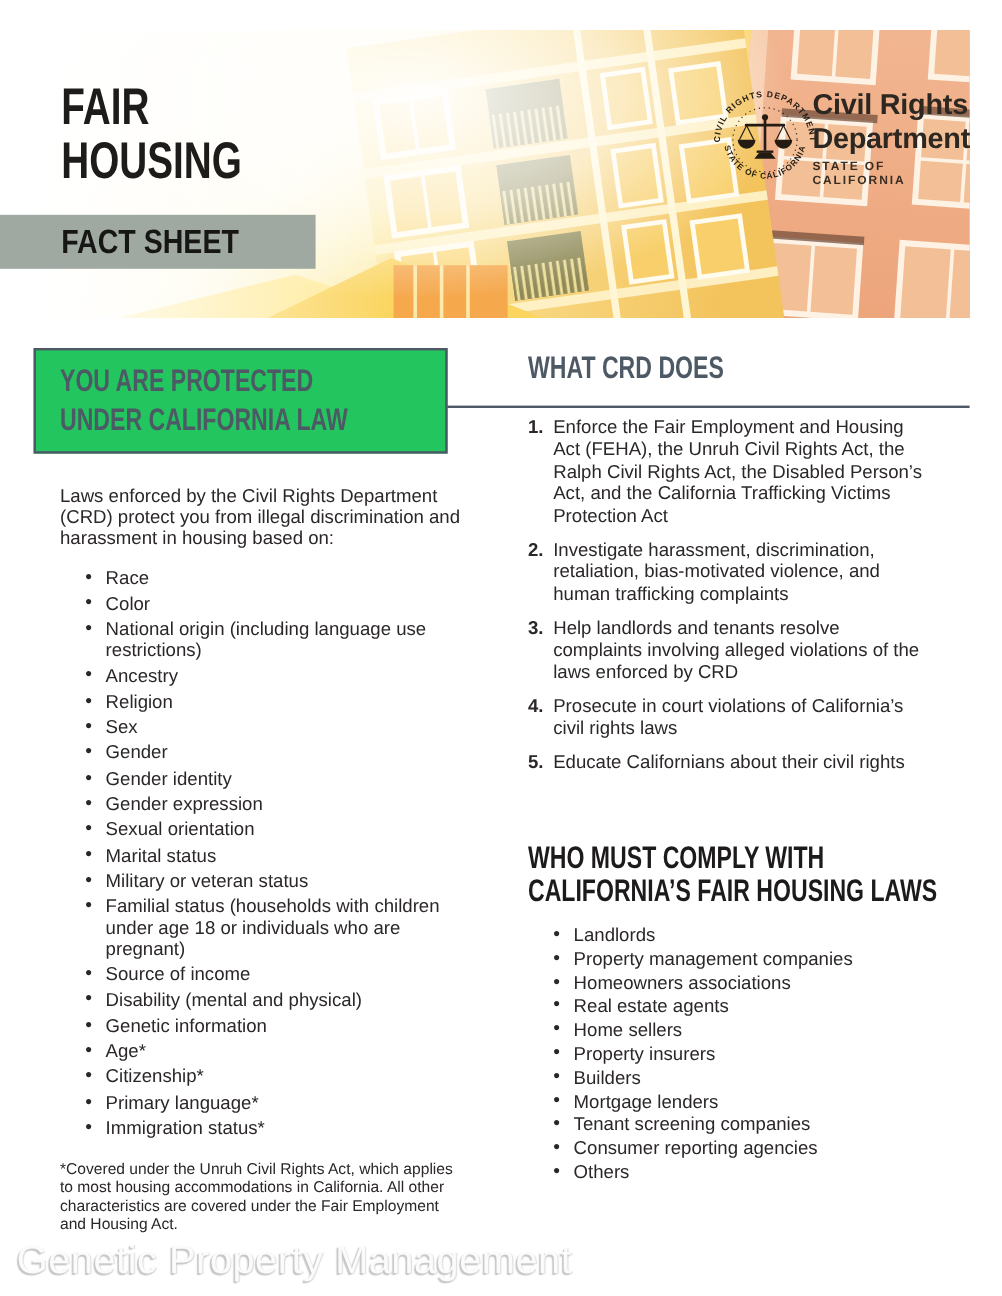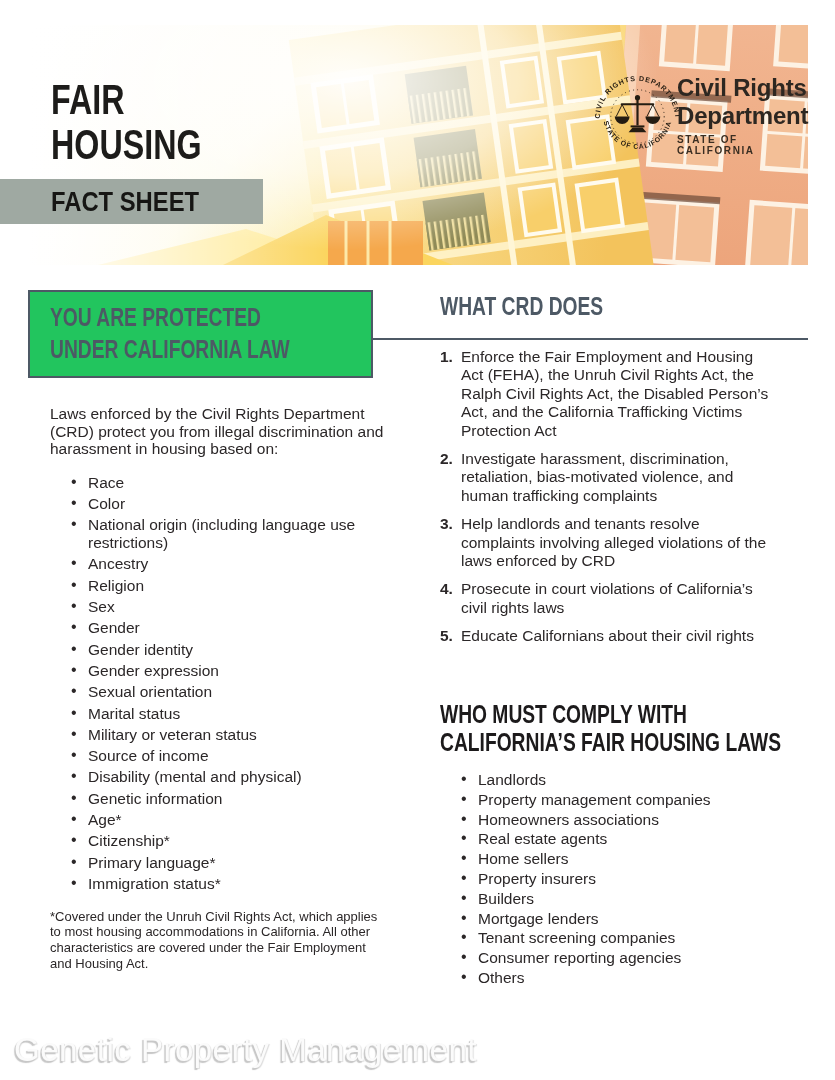--- a/index.html
+++ b/index.html
@@ -4,21 +4,21 @@
 <style>
   html,body{margin:0;padding:0;background:#ffffff;}
   .page{
     position:relative;width:835px;height:1080px;background:#ffffff;overflow:hidden;
     font-family:"Liberation Sans","DejaVu Sans",sans-serif;color:var(--body-text,#2b2728);
   }
   
   .hero{position:absolute;left:28px;top:25px;width:780px;height:240px;}
   .hero svg.photo{position:absolute;inset:0;width:100%;height:100%;display:block;}
   .title{
-    position:absolute;left:23px;top:52px;margin:0;z-index:3;
+    position:absolute;left:23px;top:42px;margin:0;z-index:3;
     font-size:43px;line-height:45px;font-weight:bold;color:#1d1c1a;letter-spacing:0;
   }
   .cond{display:inline-block;transform:scaleX(0.74);transform-origin:0 50%;white-space:nowrap;}
   .title .cond{transform:scaleX(0.75);}
   .band{
     position:absolute;left:0;top:179px;width:263px;height:45px;z-index:4;
     background:var(--band,#9fa9a2);display:flex;align-items:center;
   }
   .band .label{font-size:28px;font-weight:bold;color:#161614;padding-left:51px;}
   .band .label .cond{transform:scaleX(0.85);}
@@ -245,20 +245,21 @@
         <li>National origin (including language use restrictions)</li>
         <li>Ancestry</li>
         <li>Religion</li>
         <li>Sex</li>
         <li>Gender</li>
         <li>Gender identity</li>
         <li>Gender expression</li>
         <li>Sexual orientation</li>
         <li>Marital status</li>
         <li>Military or veteran status</li>
+        <li>Familial status (households with children under age 18 or individuals who are pregnant)</li>
         <li>Source of income</li>
         <li>Disability (mental and physical)</li>
         <li>Genetic information</li>
         <li>Age*</li>
         <li>Citizenship*</li>
         <li>Primary language*</li>
         <li>Immigration status*</li>
       </ul>
     <p class="footnote">*Covered under the Unruh Civil Rights Act, which applies to most housing accommodations in California. All other characteristics are covered under the Fair Employment and Housing Act.</p>
   </section>

